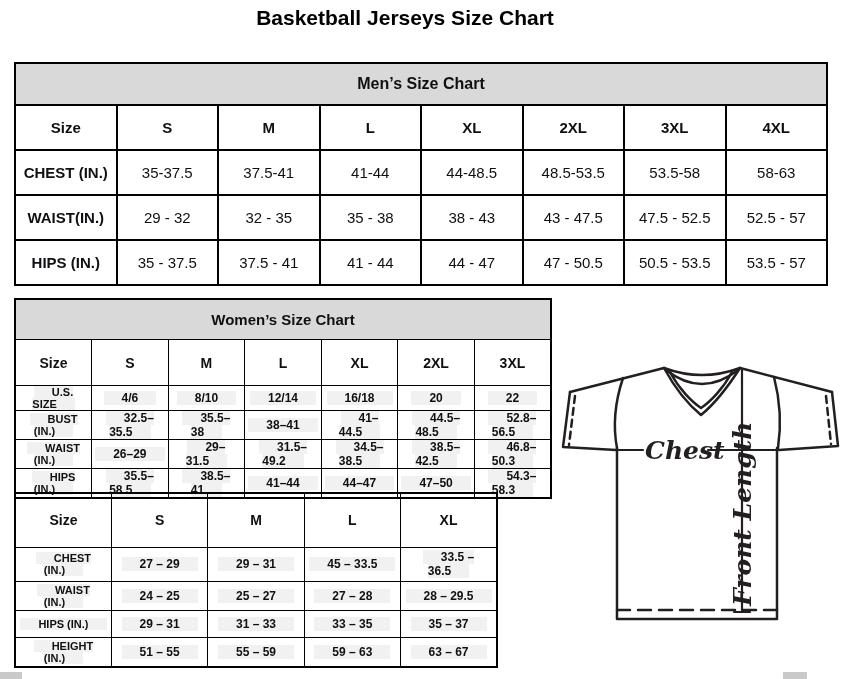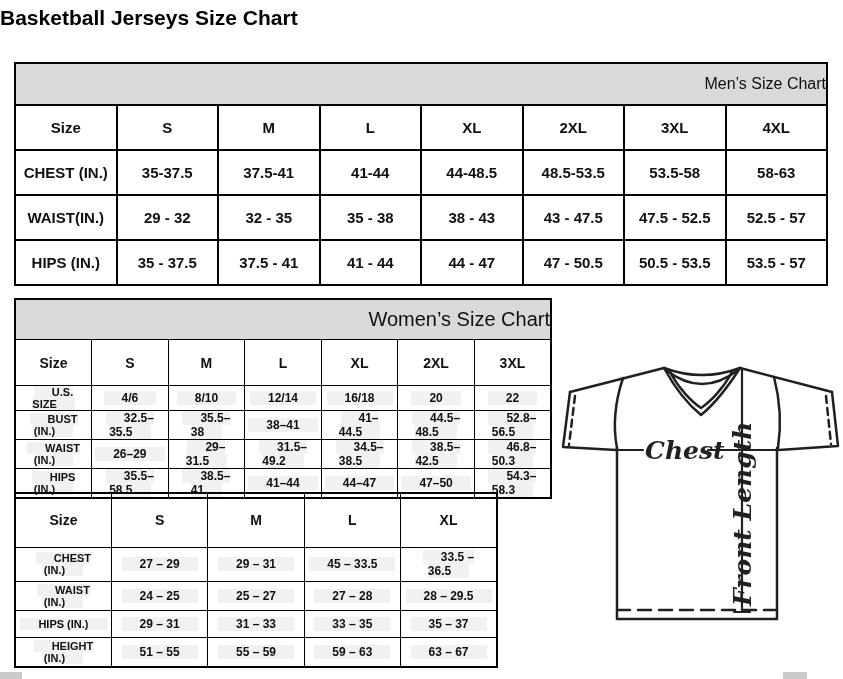--- a/index.html
+++ b/index.html
@@ -2,40 +2,40 @@
 <html><head>
 <meta charset="utf-8">
 <style>
   html,body{margin:0;padding:0;}
   body{
     width:843px;height:679px;position:relative;background:#ffffff;
     font-family:"Liberation Sans",sans-serif;overflow:hidden;
   }
   [data-name="page-title"]{
     position:absolute;top:6px;left:0;width:810px;margin:0;
-    text-align:left;font-size:21px;font-weight:bold;color:#000;
+    text-align:center;font-size:21px;font-weight:bold;color:#000;
   }
   
   .tbl{position:absolute;}
   .tbl table{border-collapse:collapse;table-layout:fixed;width:100%;height:100%;
     border:2px solid #000;}
   .tbl th,.tbl td{border:2px solid #000;text-align:center;vertical-align:middle;
     color:#101014;padding:0;}
-  .tbl th.ttl{background:#d9d9d9;font-weight:normal;text-align:right;}
+  .tbl th.ttl{background:#d9d9d9;font-weight:bold;}
   
   .men{left:14px;top:62px;width:814px;height:214px;}
   .men th.ttl{font-size:16px;height:40px;}
   .men tr.cols th{font-size:15px;height:43px;}
   .men th.lbl{font-size:15px;width:116px;}
-  .men td{font-size:15px;font-weight:bold;height:43px;}
+  .men td{font-size:15px;font-weight:normal;height:43px;}
   
   .women{left:14px;top:298px;width:538px;height:176px;}
   .youth{left:14px;top:492px;width:484px;height:176px;}
   .women th,.women td,.youth th,.youth td{border-width:1px;}
-  .women th.ttl{font-size:20px;height:39px;margin-top:8px;}
+  .women th.ttl{font-size:15px;height:39px;margin-top:8px;}
   .youth th.ttl{font-size:15px;height:41px;}
   .women tr.cols th,.youth tr.cols th{font-size:14px;height:45px;}
   .women th.lbl{width:81px;font-size:11px;}
   .youth th.lbl{width:123px;font-size:11px;}
   .women td,.youth td{font-size:12px;font-weight:bold;height:22px;}
   .women .hl,.youth .hl{background:#f1f1f1;padding:0 18px;margin-top:21px;}
   
   .jersey{position:absolute;left:560px;top:362px;width:280px;height:270px;}
   .jersey svg{display:block;}
   .jersey text{font-family:"DejaVu Serif",serif;font-style:italic;font-weight:bold;

